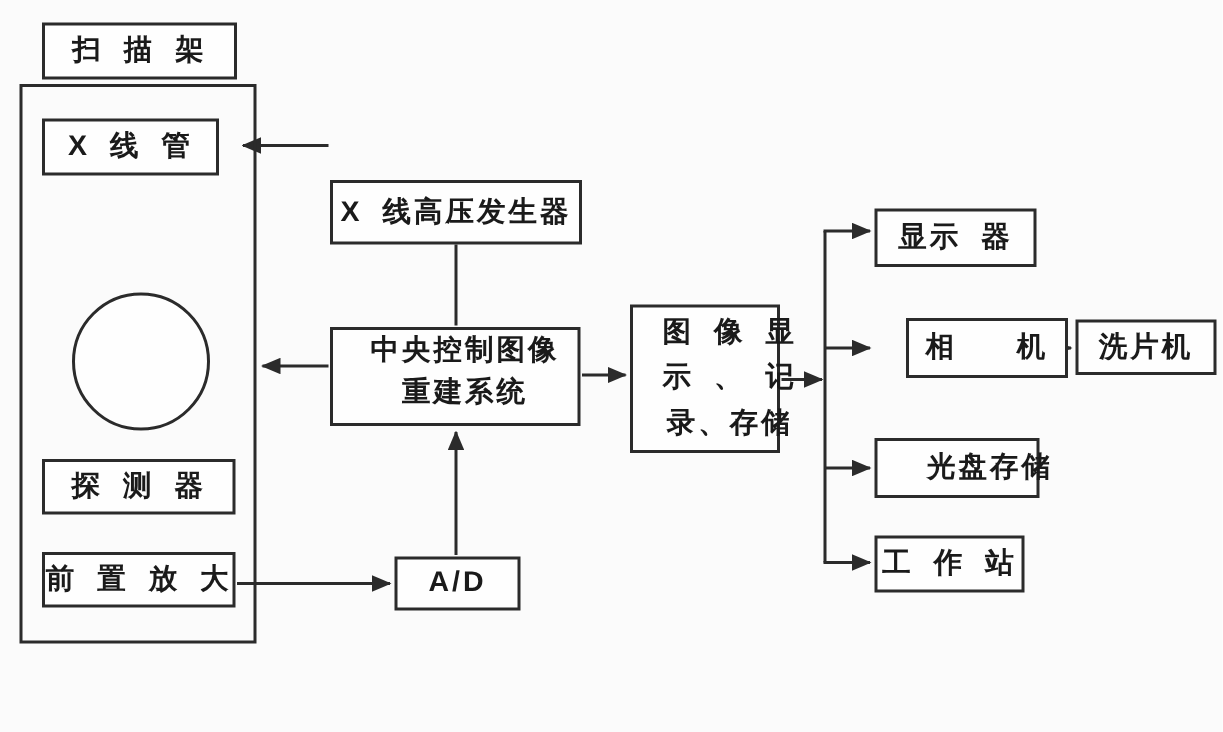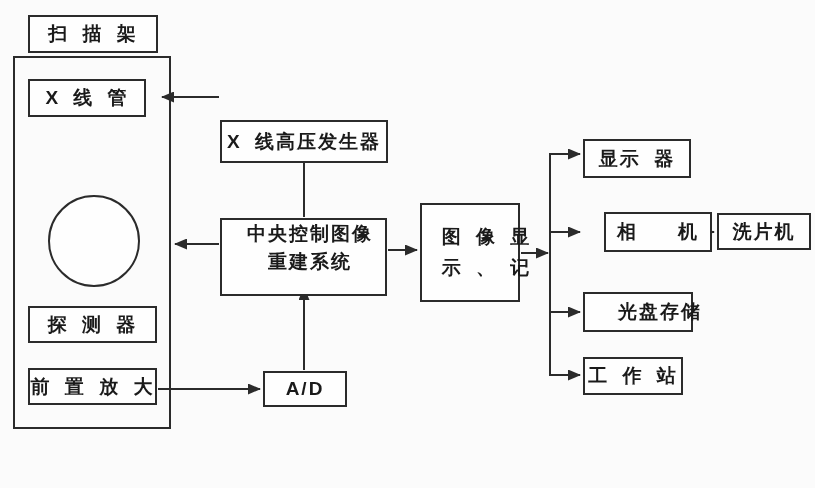--- a/index.html
+++ b/index.html
@@ -44,21 +44,21 @@
     padding-left: 13px;
   }
   
   #gantry-label     { left: 28px;  top: 15px;  width: 130px; height: 38px; }
   #gantry-outer     { left: 13px;  top: 56px;  width: 158px; height: 373px; background: transparent; }
   #xray-tube        { left: 28px;  top: 79px;  width: 118px; height: 38px; }
   #gantry-circle    { left: 48px;  top: 195px; width: 92px;  height: 92px; border-radius: 50%; }
   #detector         { left: 28px;  top: 306px; width: 129px; height: 37px; }
   #preamplifier     { left: 28px;  top: 368px; width: 129px; height: 37px; }
   #hv-generator     { left: 220px; top: 80px;  width: 168px; height: 43px; margin-top: 40px; }
-  #central-control  { left: 220px; top: 218px; width: 167px; height: 78px; }
+  #central-control  { left: 220px; top: 218px; width: 167px; height: 66px; }
   #ad-converter     { left: 263px; top: 371px; width: 84px;  height: 36px; }
   #image-display    { left: 420px; top: 203px; width: 100px; height: 99px; }
   #image-display .label { line-height: 1.6; }
   #monitor          { left: 583px; top: 139px; width: 108px; height: 39px; }
   #camera           { left: 583px; top: 212px; width: 108px; height: 40px; margin-left: 21px; }
   #film-processor   { left: 717px; top: 213px; width: 94px;  height: 37px; }
   #disc-storage     { left: 583px; top: 292px; width: 110px; height: 40px; padding-left: 44px; }
   #workstation      { left: 583px; top: 357px; width: 100px; height: 38px; }
   #connector-layer {
     position: absolute;
@@ -123,20 +123,21 @@
     <span class="label">重建系统</span>
   </div>
 
   <div class="box" id="ad-converter">
     <span class="label">A/D</span>
   </div>
 
   <div class="box multiline" id="image-display">
     <span class="label">图 像 显</span>
     <span class="label">示 、 记</span>
+    <span class="label">录、存储</span>
   </div>
 
   <div class="box" id="monitor">
     <span class="label">显示 器</span>
   </div>
 
   <div class="box" id="camera">
     <span class="label">相   机</span>
   </div>
 

